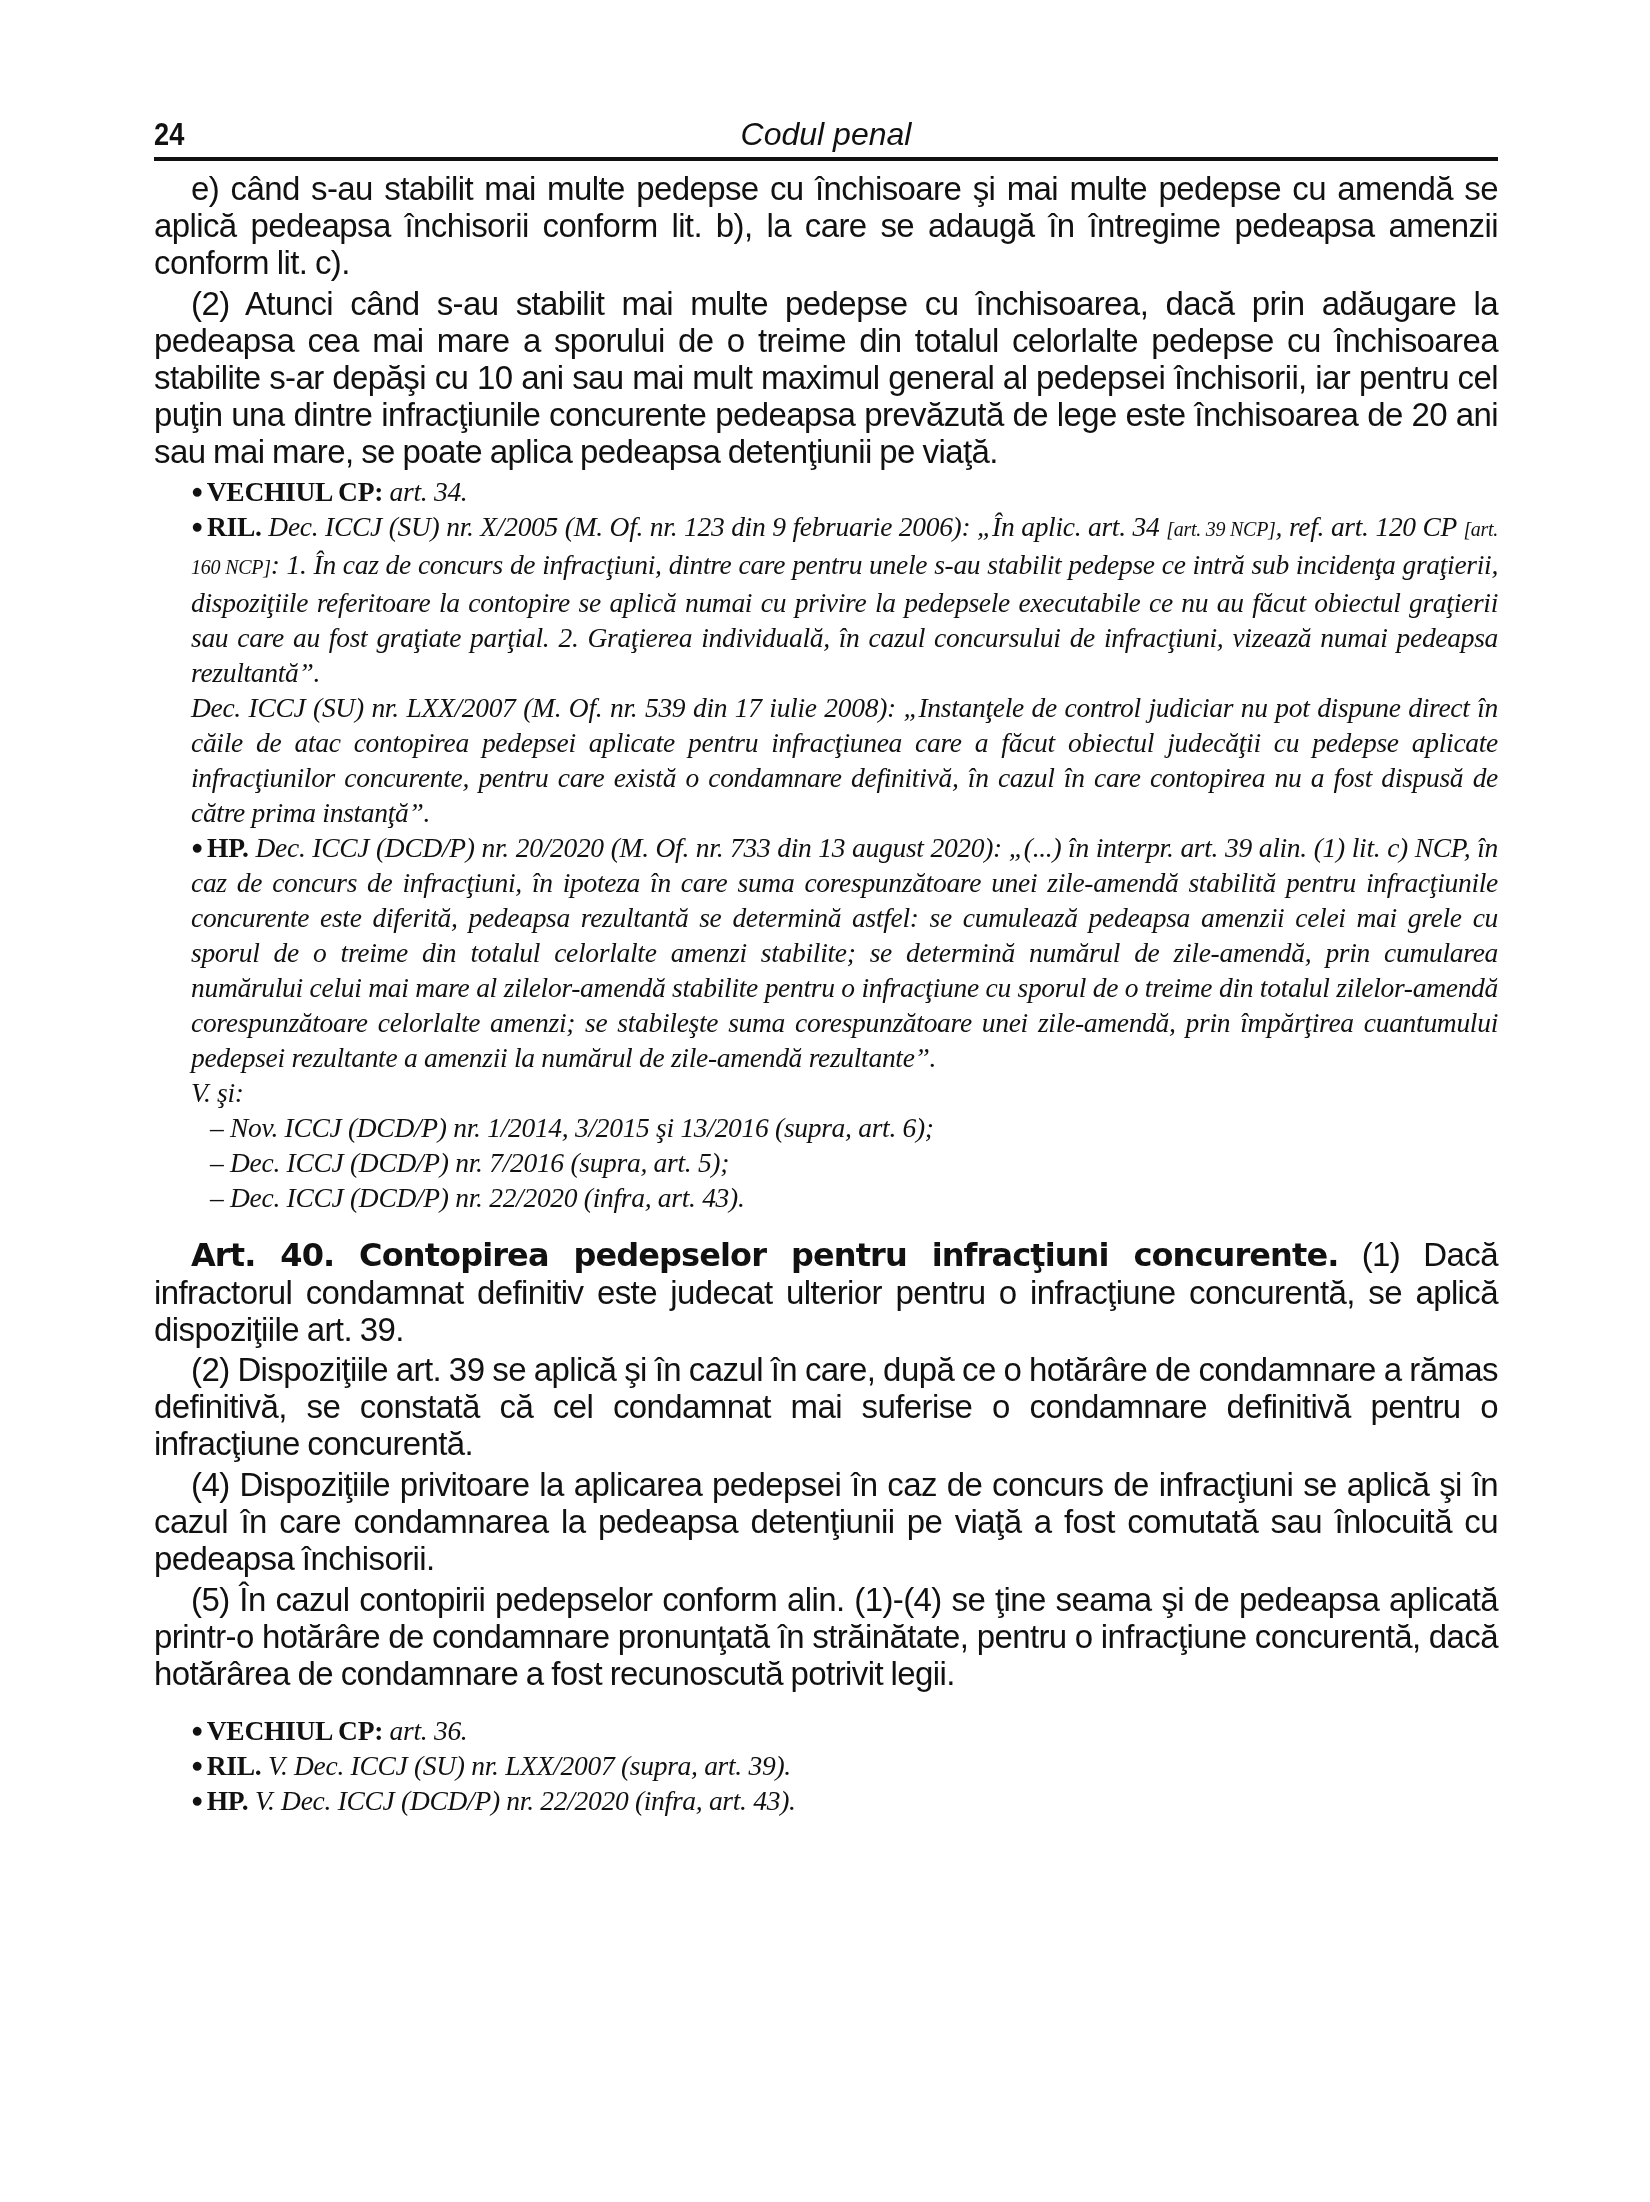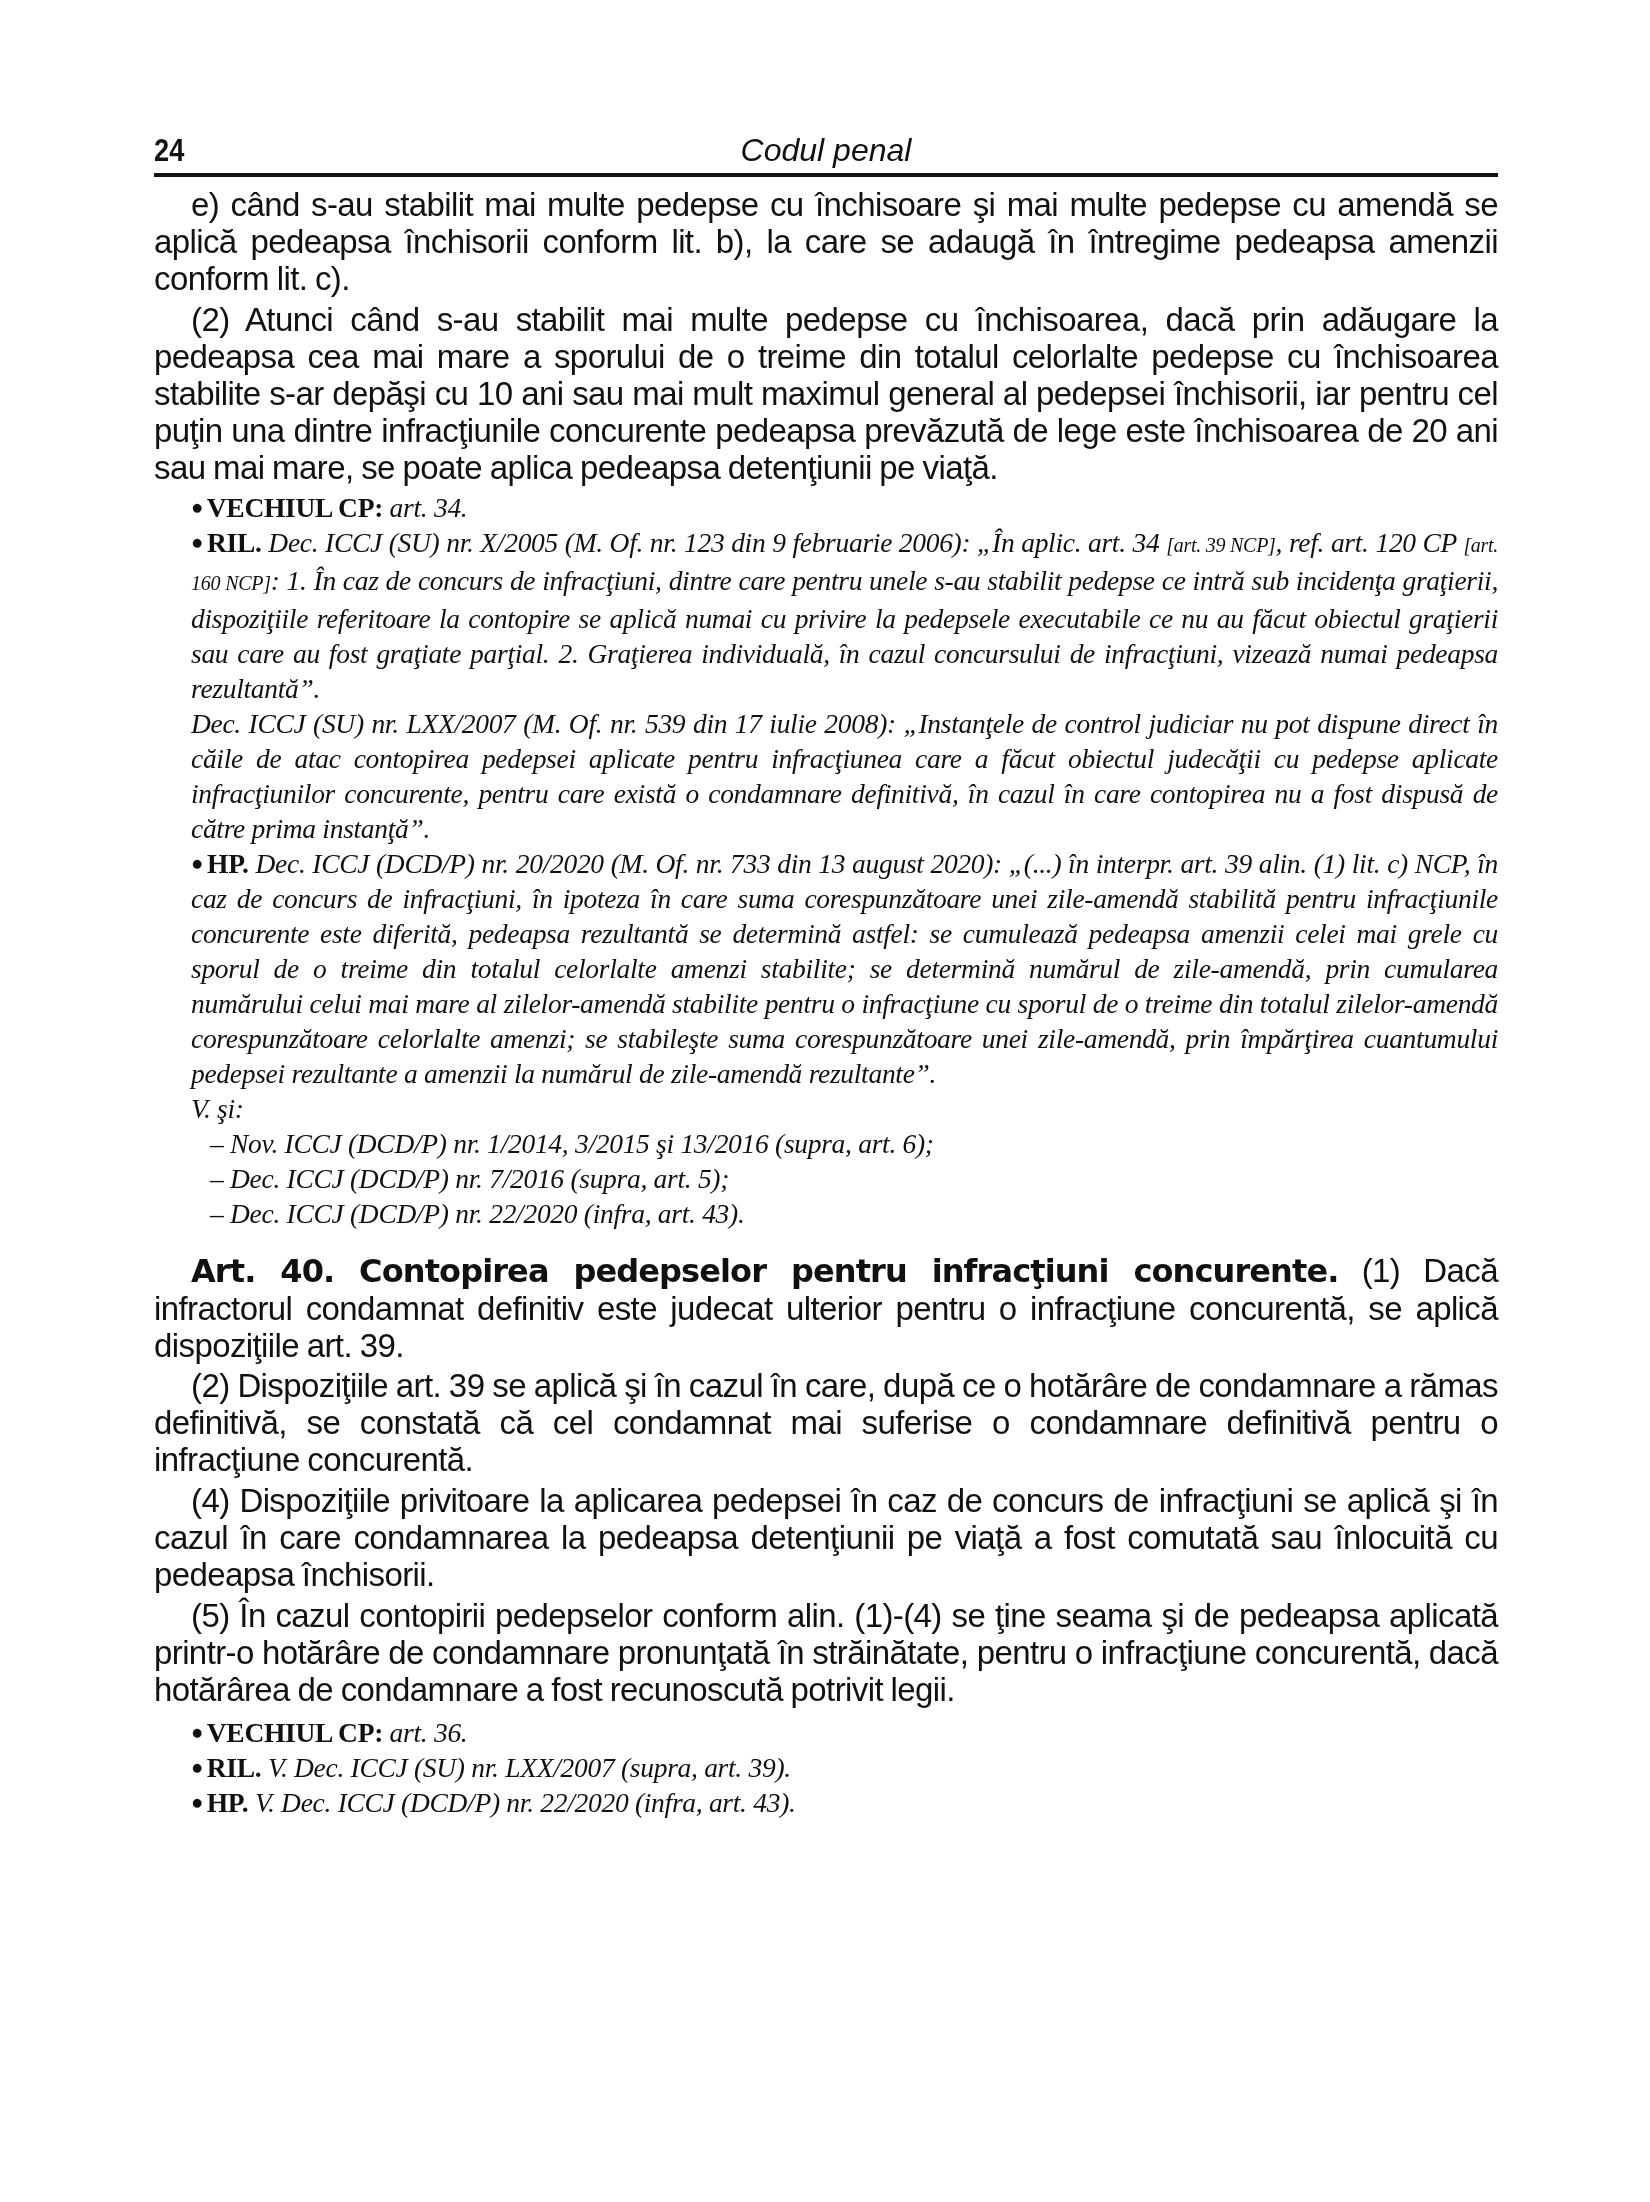--- a/index.html
+++ b/index.html
@@ -1,35 +1,35 @@
 <!DOCTYPE html>
 <html style="font-size:15px"><head>
 <meta charset="utf-8">
 <style>
   html, body { margin: 0; padding: 0; background: #ffffff; }
   body { width: 1651px; height: 2203px; position: relative; overflow: hidden; color: #111; }
-  .page { position: absolute; left: 154px; top: 126px; width: 1344px; }
+  .page { position: absolute; left: 154px; top: 110px; width: 1344px; }
   .header { display: flex; align-items: flex-end; justify-content: space-between; height: 47px; border-bottom: 4.7px solid #111; position: relative; }
   .page-num { font-family: "Liberation Sans", sans-serif; font-weight: bold; font-size: 32px; line-height: 37px; transform: scaleX(0.85); transform-origin: left bottom; margin-bottom: 3.7px; }
   .running-title { position: absolute; left: 0; right: 0; text-align: center; bottom: 3.7px; font-family: "Liberation Sans", sans-serif; font-style: italic; font-size: 32px; line-height: 37px; }
   .body { margin-top: 9.3px; }
   p { margin: 0; text-align: justify; }
   .law { font-family: "Liberation Sans", sans-serif; font-size: 33px; line-height: 37px; letter-spacing: -0.6px; word-spacing: -0.9px; }
   .law.indent { text-indent: 37px; }
   .law + .law, .law.gap { margin-top: 3.7px; }
   .note { font-family: "Liberation Serif", serif; font-style: italic; font-size: 27.5px; line-height: 35px; letter-spacing: -0.3px; padding-left: 37px; }
   .note .b { font-weight: normal; }
   .note .up { font-style: normal; font-weight: bold; }
   .note .sm { font-size: 20px; }
   .note.sub { padding-left: 56px; }
   .bullet { font-style: normal; font-weight: bold; font-size: 20.5px; vertical-align: 2.8px; margin-right: 3.7px; }
   .note-block { margin-top: 3.7px; }
   .art-heading-line { margin-top: 20.5px; text-indent: 37px; }
   .art-title { font-family: "DejaVu Sans", sans-serif; font-weight: bold; font-size: 32px; letter-spacing: -0.9px; }
-  .last-notes { margin-top: 7px; }
+  .last-notes { margin-top: 21px; }
 </style>
 </head>
 <body>
 
 <div class="page">
 
   <div class="header">
     <span class="page-num">24</span>
     <span class="running-title">Codul penal</span>
   </div>

